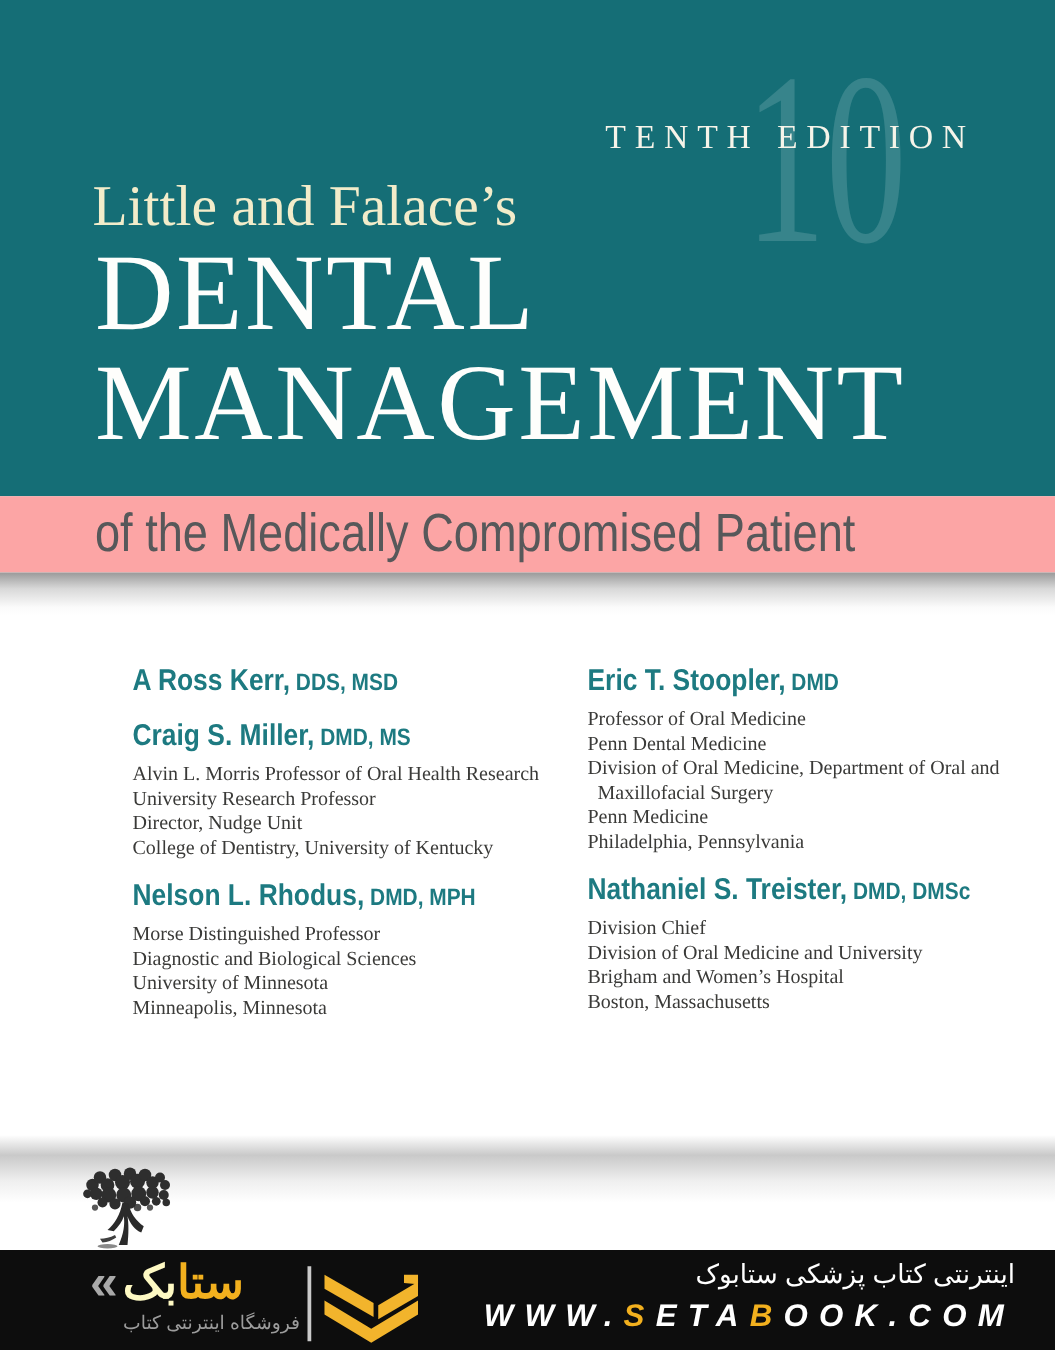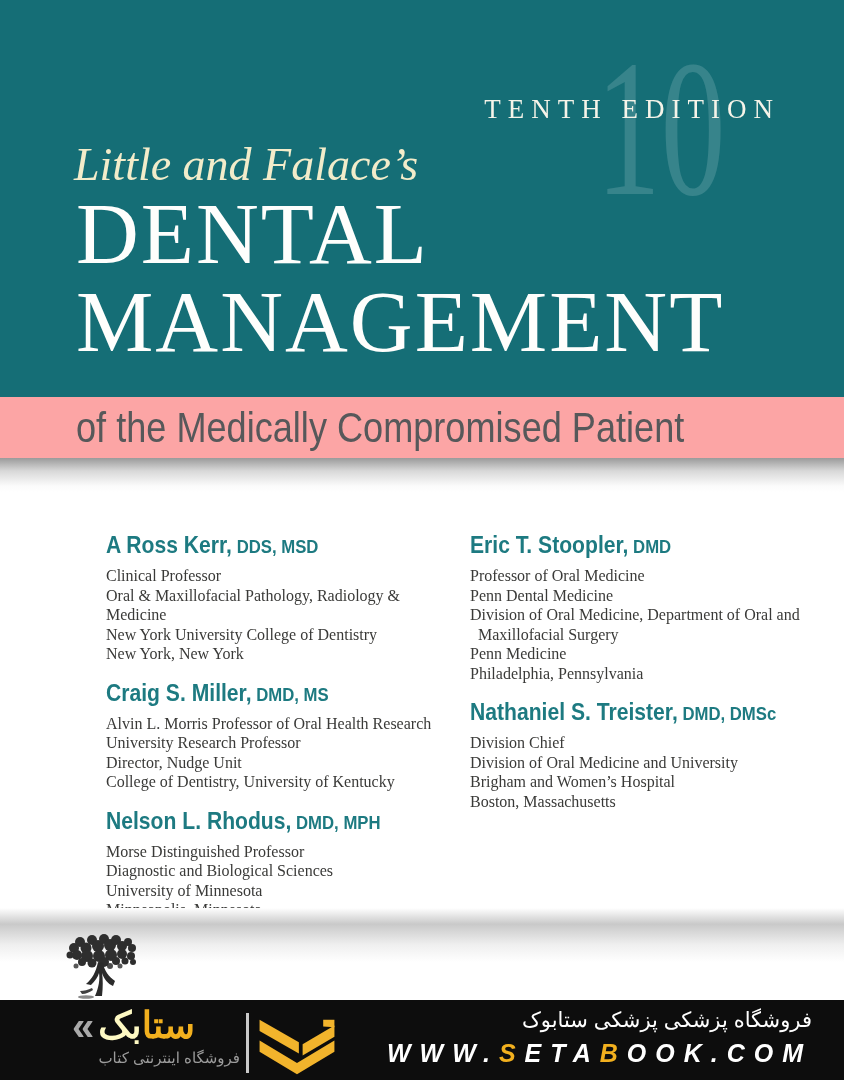--- a/index.html
+++ b/index.html
@@ -17,21 +17,21 @@
     font-size:196px; line-height:1; font-family:"Liberation Serif",serif;
     color:rgba(226,243,243,0.17);
     transform:scaleX(0.66); transform-origin:left top;
   }
   .edition-label {
     position:absolute; right:64px; top:94px;
     font-size:27px; letter-spacing:7px; color:#f6f4e9; white-space:nowrap;font-family:Liberation Serif, serif;
   }
   .series-title {
     position:absolute; left:74px; top:138px;
-    font-size:46px; font-style:italic; color:var(--cream,#f2ecca); white-space:nowrap;
+    font-size:46px; color:var(--cream,#f2ecca); white-space:nowrap;
   }
   .title-line1, .title-line2 {
     position:absolute; left:76px; line-height:1;
     font-size:87px; letter-spacing:2px; color:#fefefc; white-space:nowrap;
   }
   .title-line1 { top:190px; }
   .title-line2 { top:278px; }
   
   .subtitle-band {
     position:absolute; left:0; top:397px; width:844px; height:61px; background:#fca5a5;
@@ -114,24 +114,20 @@
   </div>
 
   <div class="subtitle-band">
     <div class="subtitle-text">of the Medically Compromised Patient</div>
   </div>
   <div class="band-shadow"></div>
 
   <div class="authors-col authors-left">
     <div class="author">
       <div class="author-name"><span>A Ross Kerr,</span><span class="author-creds"> DDS, MSD</span></div>
-      <div class="author-details">Clinical Professor
-Oral &amp; Maxillofacial Pathology, Radiology &amp; Medicine
-New York University College of Dentistry
-New York, New York</div>
     </div>
     <div class="author">
       <div class="author-name"><span>Craig S. Miller,</span><span class="author-creds"> DMD, MS</span></div>
       <div class="author-details">Alvin L. Morris Professor of Oral Health Research
 University Research Professor
 Director, Nudge Unit
 College of Dentistry, University of Kentucky</div>
     </div>
     <div class="author">
       <div class="author-name"><span>Nelson L. Rhodus,</span><span class="author-creds"> DMD, MPH</span></div>
@@ -212,18 +208,18 @@
       <svg width="82" height="58" viewBox="0 0 84 62" xmlns="http://www.w3.org/2000/svg">
         <g fill="#f2b42c">
           <polygon points="2,2 44,26 44,38 2,14"></polygon>
           <polygon points="48,28 82,8 82,20 48,40"></polygon>
           <polygon points="70,2 82,2 82,10 70,9"></polygon>
           <polygon points="2,24 42,48 82,24 82,36 42,60 2,36"></polygon>
         </g>
       </svg>
     </div>
     <div class="footer-right">
-      <div class="store-line">فروشگاه پزشکی پزشکی ستابوک</div>
+      <div class="store-line">اینترنتی کتاب پزشکی ستابوک</div>
       <div class="site-url"><span>WWW.</span><span class="url-yellow">S</span><span>ETA</span><span class="url-yellow">B</span><span>OOK.COM</span></div>
     </div>
   </div>
 
 </div>
 
 </body></html>

